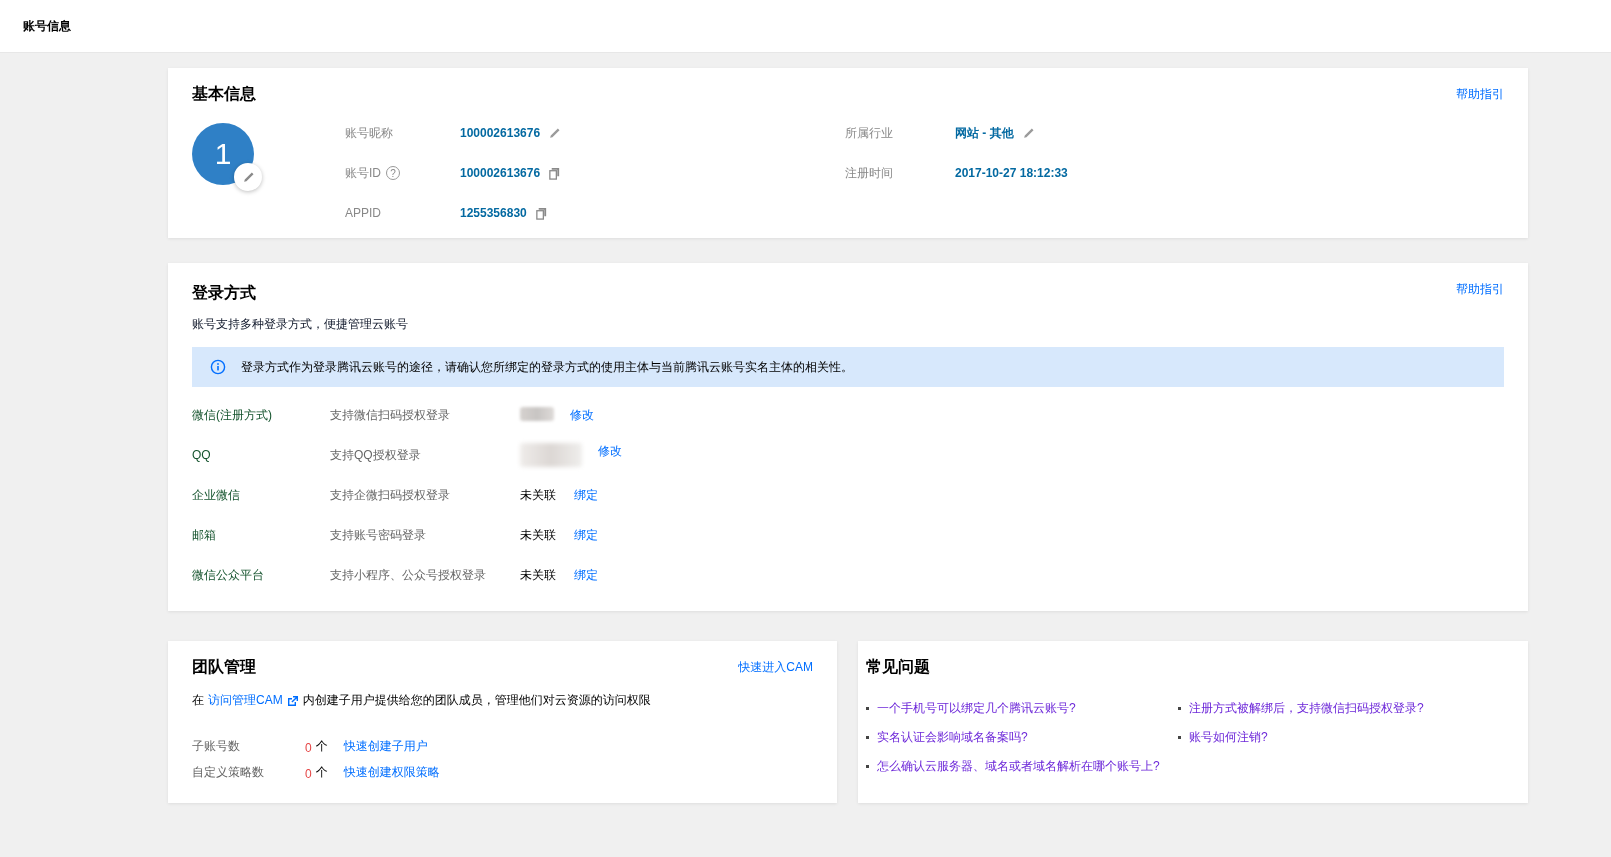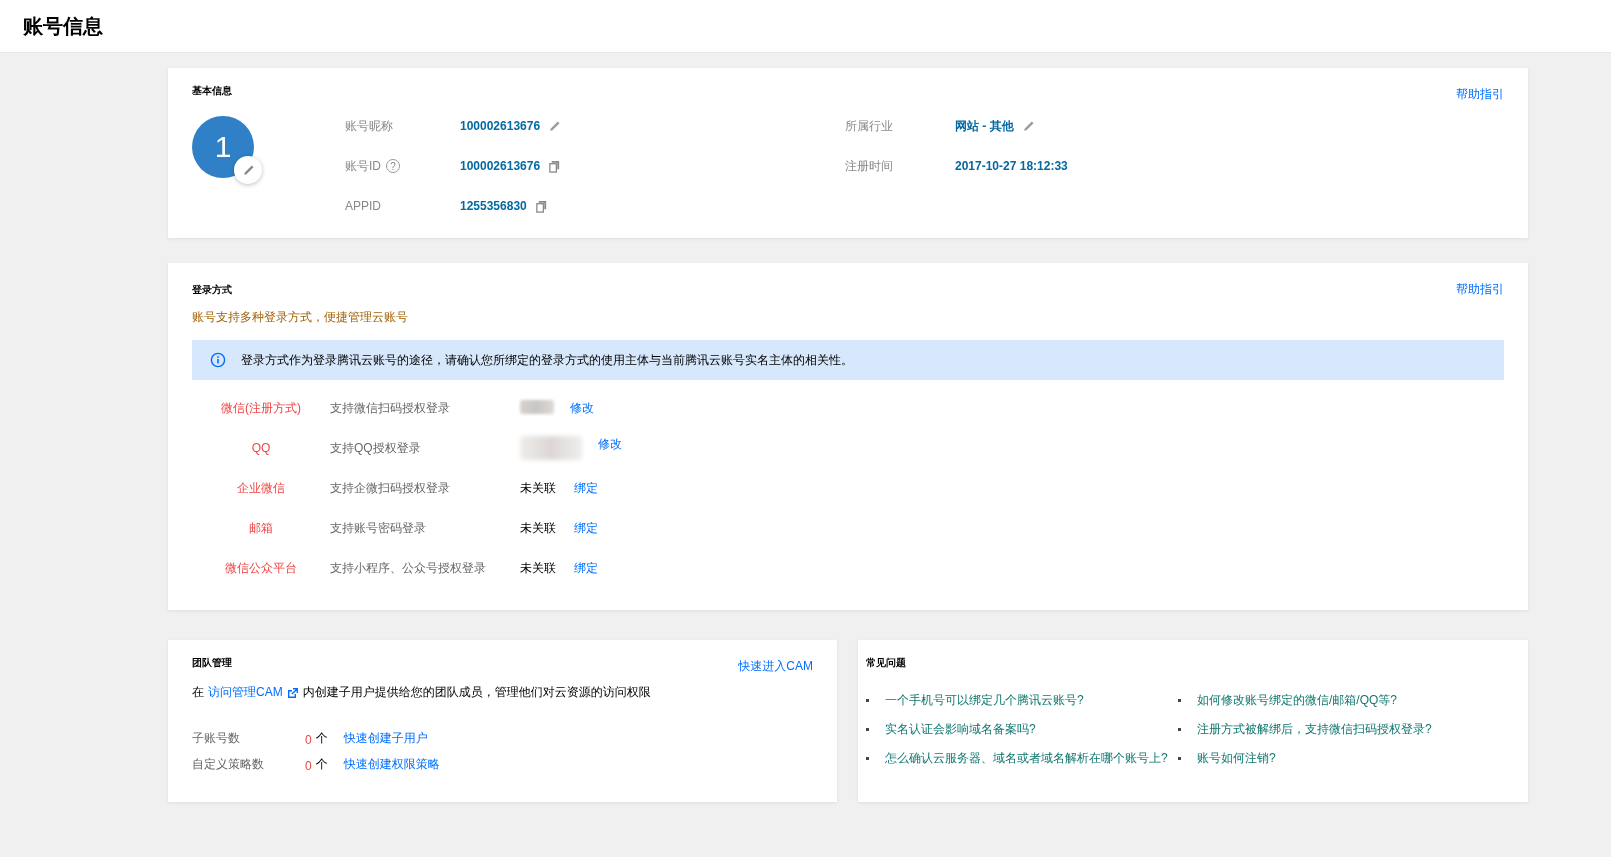--- a/index.html
+++ b/index.html
@@ -1,24 +1,24 @@
 <!DOCTYPE html>
 <html><head>
 <meta charset="utf-8">
 <style>
   * { margin:0; padding:0; box-sizing:border-box; }
   html,body { width:1611px; height:857px; overflow:hidden; }
   body { background:#f0f0f0; font-family:"Liberation Sans","DejaVu Sans",sans-serif; font-size:12px; color:#000; }
   a { text-decoration:none; cursor:pointer; }
   .link { color:#006eff; }
   .topbar { height:53px; background:#fff; border-bottom:1px solid #e7e7e7; display:flex; align-items:center; padding:0 23px; }
-  .page-title { font-size:20px; font-weight:700; color:#000; }
+  .page-title { font-size:12px; font-weight:700; color:#000; }
   .content { margin:15px 0 0 168px; width:1360px; }
   .card { background:#fff; box-shadow:0 1px 3px rgba(0,0,0,.08); position:relative; }
-  .card-title { font-size:10px; font-weight:700; color:#000; }
+  .card-title { font-size:16px; font-weight:700; color:#000; }
   .help-link { position:absolute; top:18px; right:24px; font-size:12px; }
 
   
   .card-basic { height:170px; padding:16px 24px; margin-bottom:25px; }
   .bi-body { display:flex; margin-top:8px; }
   .avatar-zone { width:153px; }
   .avatar { position:relative; width:62px; height:62px; margin-top:10px; }
   .avatar-circle { width:62px; height:62px; border-radius:50%; background:#2f80c6; color:#fff; font-size:30px; display:flex; align-items:center; justify-content:center; }
   .avatar-edit { position:absolute; right:-8px; bottom:-6px; width:28px; height:28px; border-radius:50%; background:#fff; box-shadow:0 1px 4px rgba(0,0,0,.25); display:flex; align-items:center; justify-content:center; cursor:pointer; }
   .bi-left { width:500px; }
@@ -28,26 +28,26 @@
   .f-label-r { width:110px; color:#888; }
   .f-value { font-weight:700; color:#0369a1; display:flex; align-items:center; gap:8px; }
   .icon-btn { display:inline-flex; align-items:center; cursor:pointer; }
   .q-circle { display:inline-flex; width:14px; height:14px; border:1px solid #999; border-radius:50%; color:#888; font-size:10px; align-items:center; justify-content:center; cursor:pointer; }
   .status-green { color:#0a9d56; }
   .auth-line { display:flex; align-items:center; gap:10px; font-weight:400; }
   .auth-note { color:#000; }
 
   
   .card-login { min-height:347px; padding:20px 24px 16px; margin-bottom:30px; }
-  .lm-subtitle { color:#a16207; margin-top:12px; }
+  .lm-subtitle { color:#0f172a; margin-top:12px; }
   .banner { margin-top:14px; height:40px; background:#d7e8fc; display:flex; align-items:center; padding:0 0 0 18px; }
   .banner-text { color:#000; margin-left:15px; }
   .lm-rows { margin-top:8px; }
   .lm-row { height:40px; display:flex; align-items:center; }
-  .lm-name { width:138px; color:#ef4444;text-align:center; }
+  .lm-name { width:138px; color:#14532d; }
   .lm-desc { width:190px; color:#666; }
   .lm-value { display:flex; align-items:flex-start; }
   .masked { border-radius:3px; margin-right:16px; }
   .masked-sm { width:34px; height:14px; background:linear-gradient(90deg,#d6d2cf,#c8c5c3,#dedad8); filter:blur(1.5px); }
   .masked-lg { width:62px; height:24px; background:linear-gradient(90deg,#efecea,#dcd7d4,#efeeec); filter:blur(2px); }
   .lm-status { font-weight:400; margin-right:18px; }
 
   
   .bottom-row { display:flex; gap:21px;margin-top:14px; }
   .card-team { width:669px; height:162px; padding:16px 24px; }
@@ -55,21 +55,21 @@
   .team-desc { margin-top:14px; color:#000; display:flex; align-items:center; gap:4px; }
   .team-rows { margin-top:20px; }
   .t-row { height:26px; display:flex; align-items:flex-end; }
   .t-label { width:113px; color:#666; }
   .t-count { color:#e54545; }
   .t-unit { margin-left:4px; color:#000; }
   .t-action { margin-left:16px; }
   .faq-cols { display:flex; margin-top:16px; }
   .faq-col1 { width:312px; }
   .faq-col2 { flex:1; }
-  .faq-item { height:29px; display:flex; align-items:center; gap:16px; color:#0f766e; cursor:pointer; }
+  .faq-item { height:29px; display:flex; align-items:center; gap:8px; color:#6d28d9; cursor:pointer; }
   .dot { width:3px; height:3px; background:#444; flex:0 0 auto; }
   svg.ic { display:block; }
 </style>
 </head>
 <body>
 
 <div class="topbar">
   <div class="page-title">账号信息</div>
 </div>
 
@@ -262,24 +262,20 @@
               <span>实名认证会影响域名备案吗?</span>
             </div>
           <div class="faq-item">
               <span class="dot"></span>
               <span>怎么确认云服务器、域名或者域名解析在哪个账号上?</span>
             </div>
         </div>
         <div class="faq-col2">
           <div class="faq-item">
               <span class="dot"></span>
-              <span>如何修改账号绑定的微信/邮箱/QQ等?</span>
-            </div>
-          <div class="faq-item">
-              <span class="dot"></span>
               <span>注册方式被解绑后，支持微信扫码授权登录?</span>
             </div>
           <div class="faq-item">
               <span class="dot"></span>
               <span>账号如何注销?</span>
             </div>
         </div>
       </div>
     </div>
 

